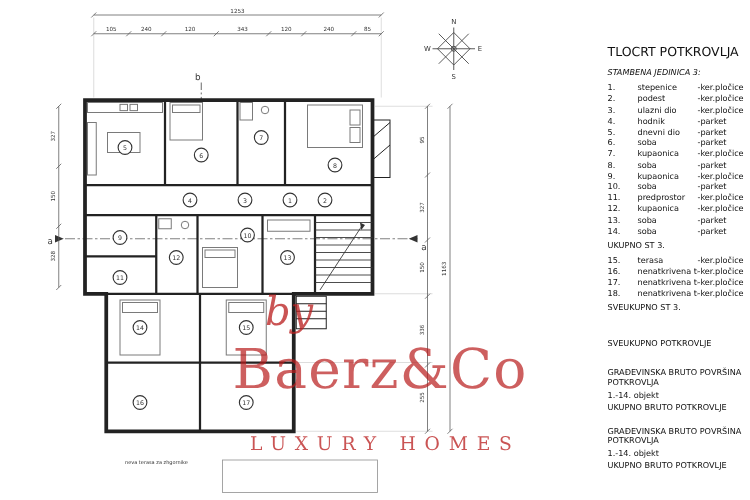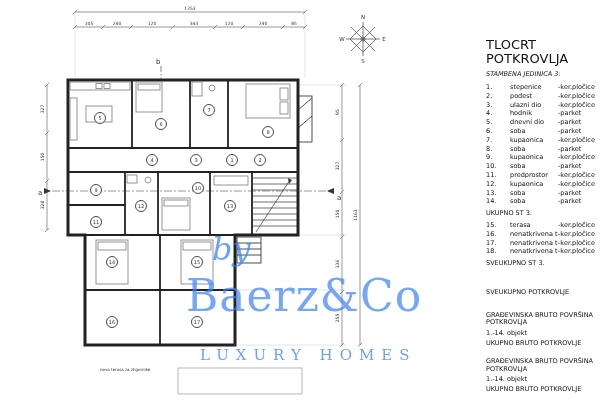--- a/index.html
+++ b/index.html
@@ -3,36 +3,36 @@
 <meta charset="utf-8">
 <style>
   html,body{margin:0;padding:0;background:#fff;}
   .page{position:relative;width:600px;height:400px;background:#ffffff;overflow:hidden;
         font-family:"DejaVu Sans",sans-serif;color:#1a1a1a;}
   svg{position:absolute;left:0;top:0;}
   svg text{font-family:"DejaVu Sans",sans-serif;fill:#333;}
 
   
   .legend{position:absolute;left:486px;top:38px;width:112px;font-size:6.5px;line-height:1.05;color:#111;}
-  .l-title{font-size:13px;margin:0 0 6px 0;}
+  .l-title{font-size:10px;margin:0 0 6px 0;}
   .l-sub{margin:0 0 6px 0;font-style:italic;}
   .lrow{display:flex;line-height:6.8px;margin-bottom:2px;}
   .ln{width:13px;flex-shrink:0;}
   .lm{flex:1;white-space:nowrap;overflow:hidden;padding-left:11px;}
   .lf{width:40px;flex-shrink:0;text-align:left;}
   .l-total{margin:5px 0 5px 0;}
   .l-total2{margin:5px 0 0 0;}
   .l-grand{margin:22px 0 0 0;}
   .l-gross-h{margin:16px 0 0 0;line-height:1.15;}
   .l-gross-h2{margin:12px 0 0 0;line-height:1.15;}
   .l-gross-line{margin:3px 0 0 0;}
   .l-gross-total{margin:3px 0 0 0;}
 
   
-  .wm{position:absolute;pointer-events:none;color:#3b82f6;}
+  .wm{position:absolute;pointer-events:none;color:#b91c1c;}
   .wm-by{left:212px;top:230px;font:italic 32px "DejaVu Serif",serif;opacity:.75;}
   .wm-brand{left:186px;top:270px;font:44px "DejaVu Serif",serif;opacity:.7;letter-spacing:1px;}
   .wm-tag{left:200px;top:346px;font:15px "DejaVu Serif",serif;letter-spacing:7px;opacity:.75;}
 </style>
 </head>
 <body>
 
 <div class="page">
 
   <svg width="480" height="400" viewBox="0 0 480 400">

